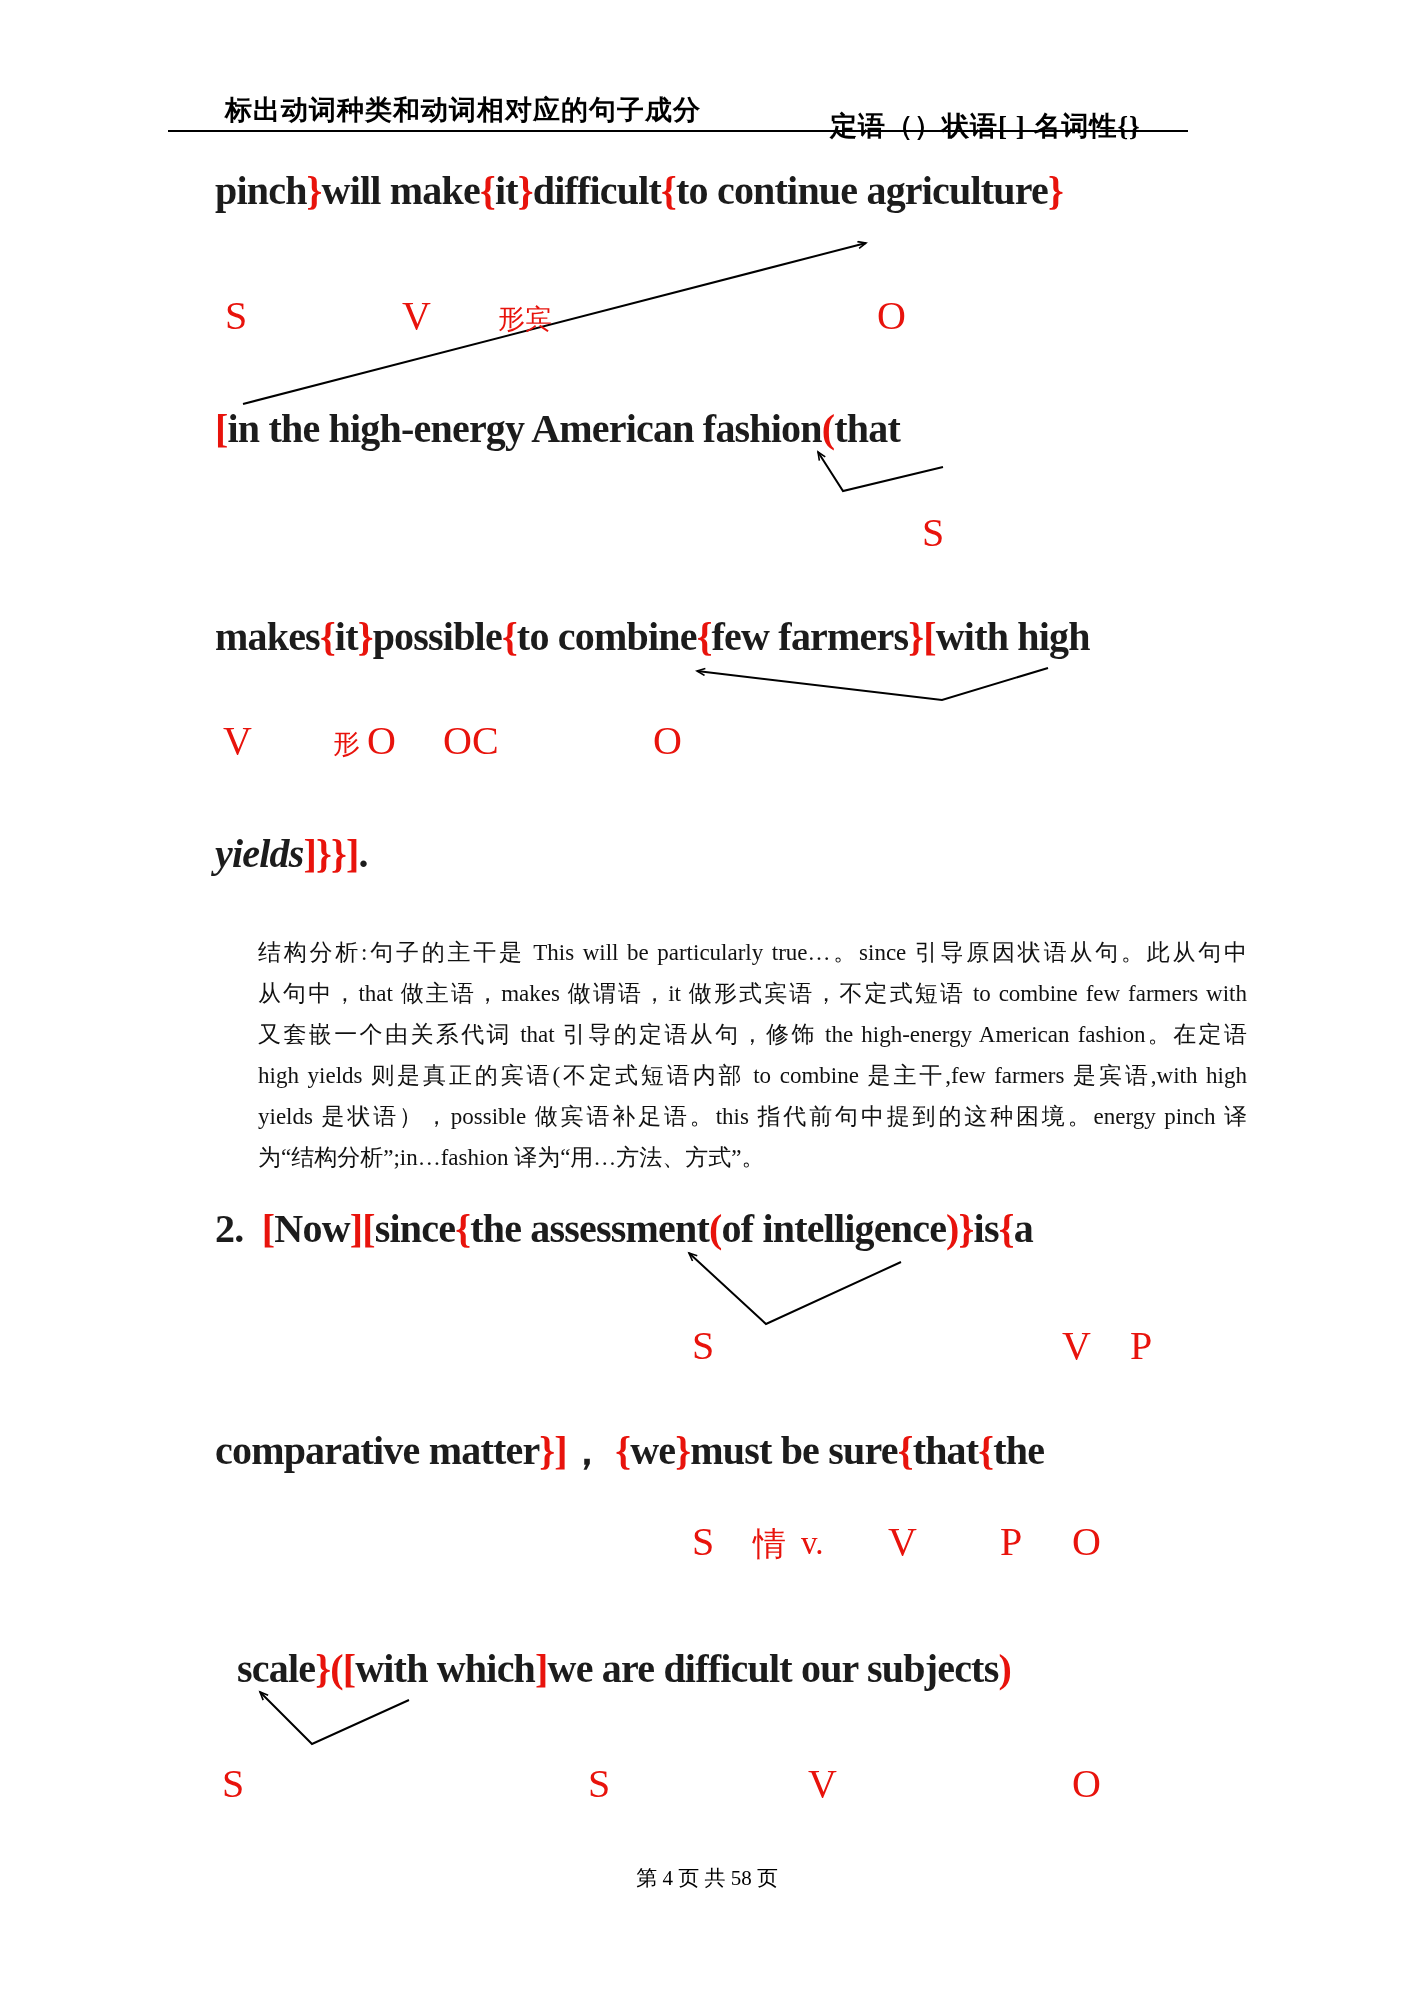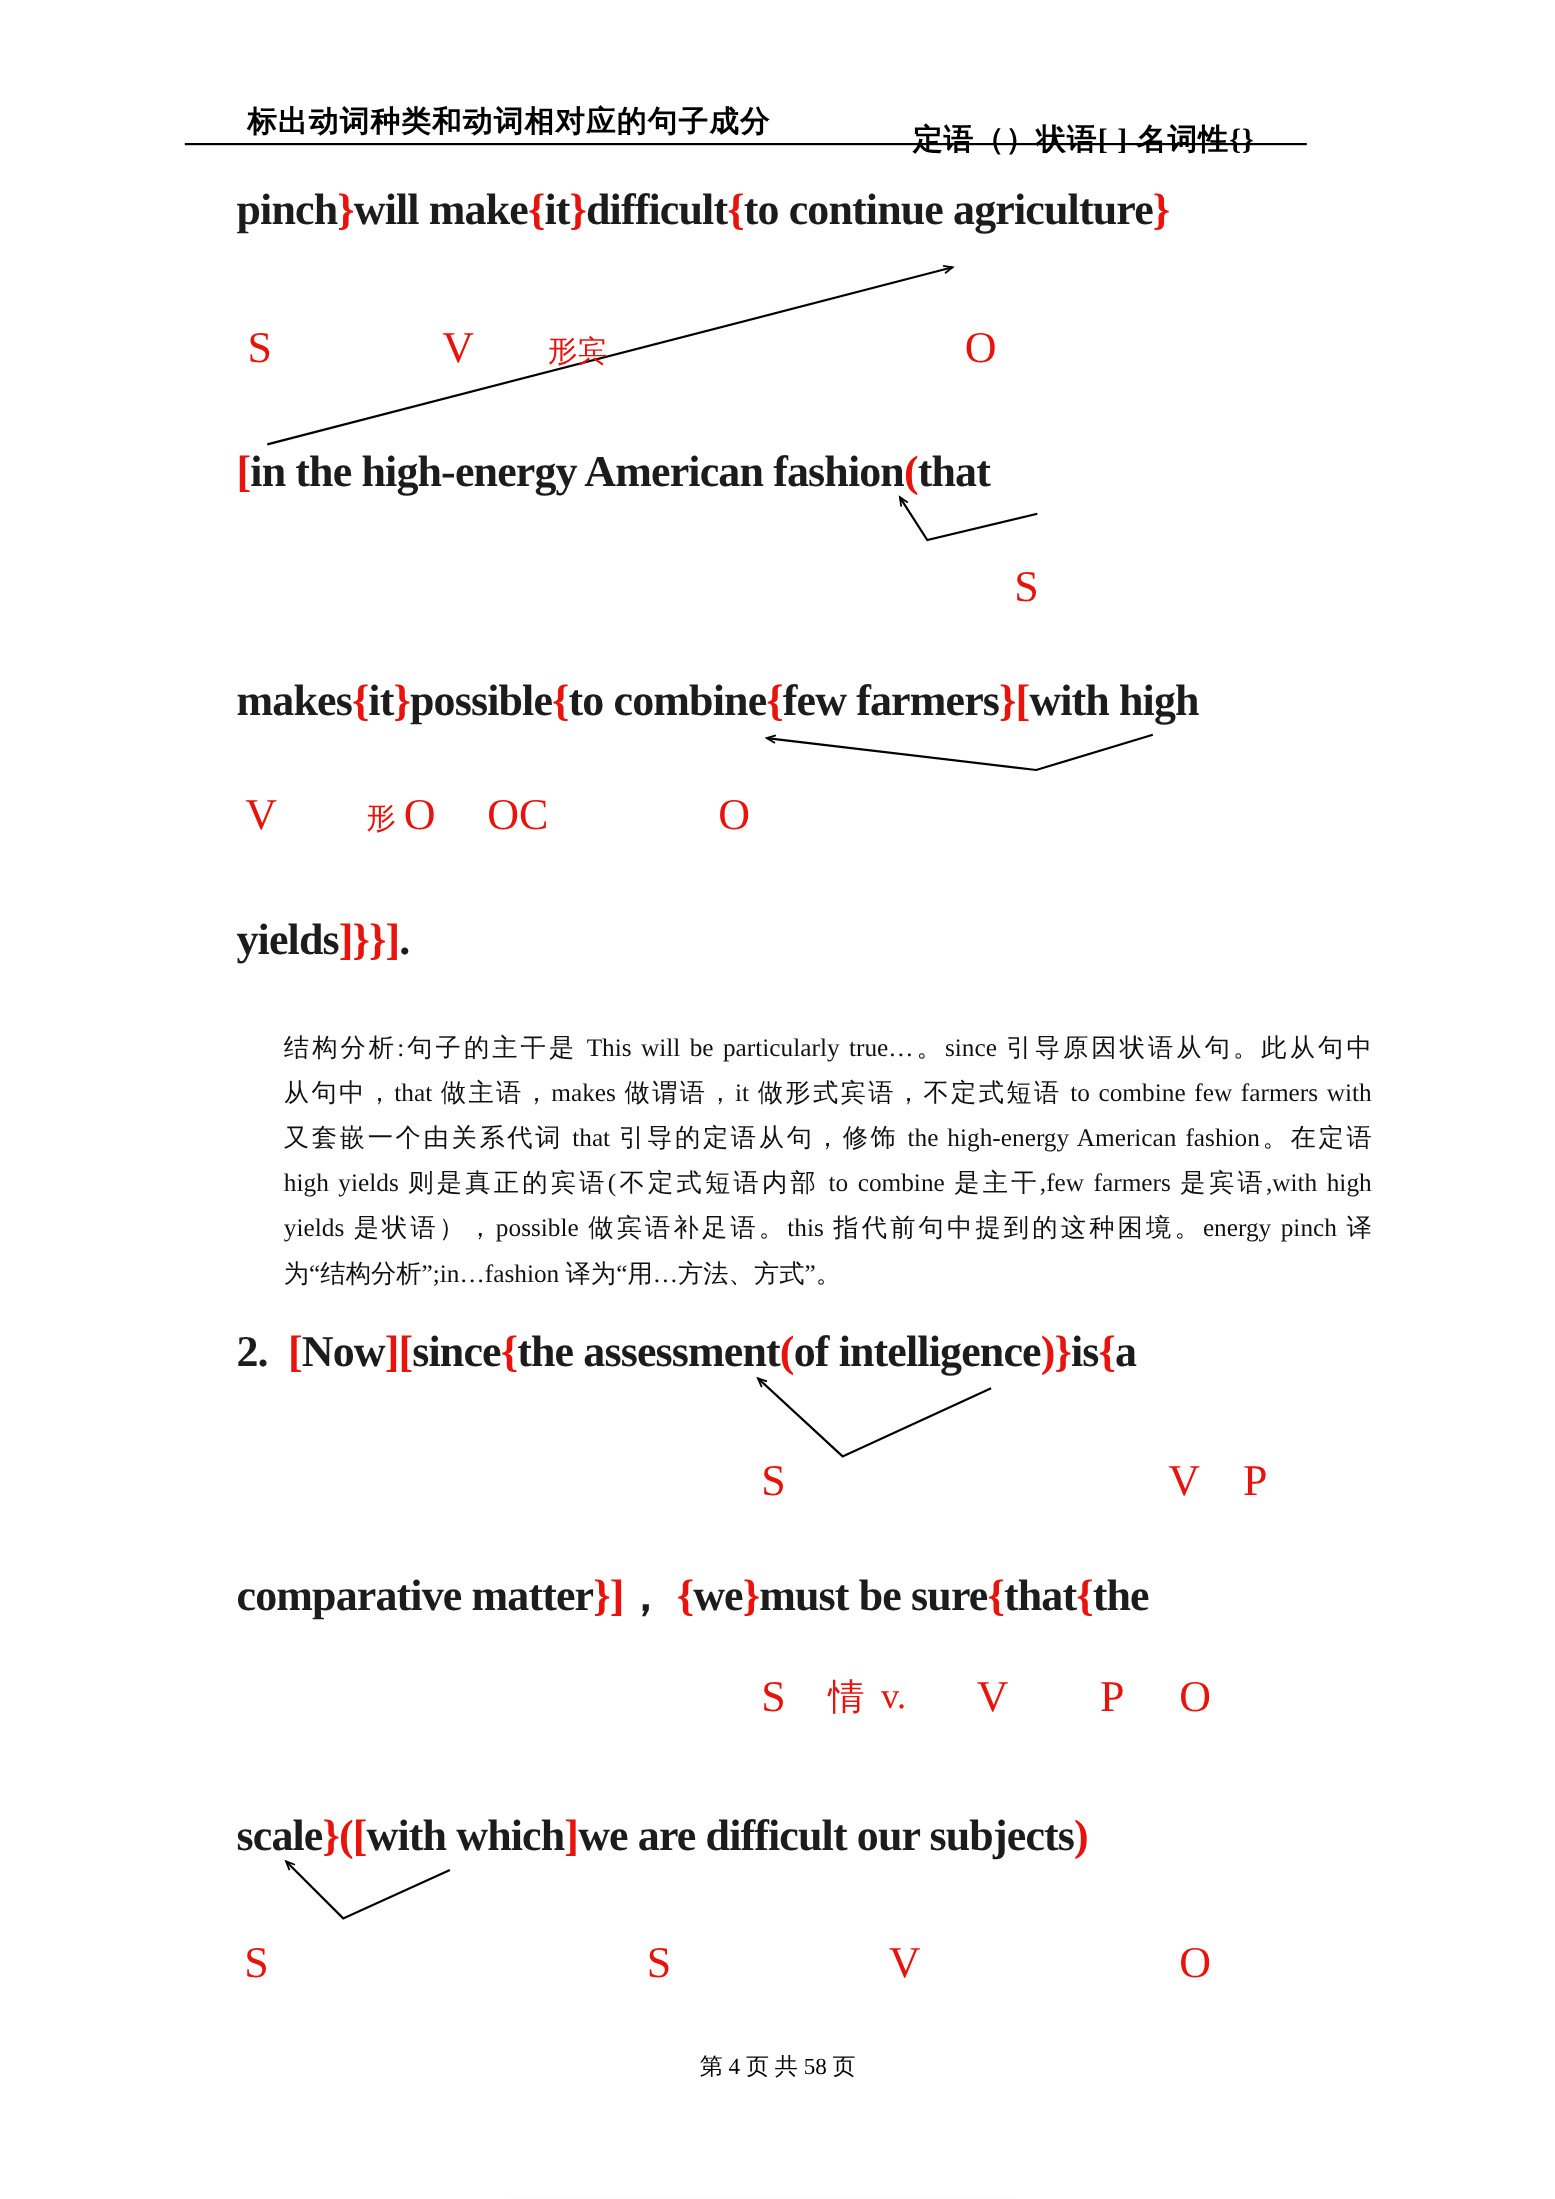--- a/index.html
+++ b/index.html
@@ -75,41 +75,41 @@
       <span class="label-glyph" style="left: 498px; top: 306px; font-size: 27px; color: rgb(232, 19, 12);">形宾</span>
       <span class="label-glyph" style="left: 877px; top: 296px; font-size: 40px; color: rgb(232, 19, 12);">O</span>
       <div class="sentence" style="left: 215px; top: 406px; text-align: center;"><span style="color: rgb(232, 19, 12);">[</span><span style="color: rgb(28, 28, 28);">in the high-energy American fashion</span><span style="color: rgb(232, 19, 12);">(</span><span style="color: rgb(28, 28, 28);">that</span></div>
       <span class="label-glyph" style="left: 922px; top: 513px; font-size: 40px; color: rgb(232, 19, 12);">S</span>
       <div class="sentence" style="left: 215px; top: 614px;"><span style="color: rgb(28, 28, 28);">makes</span><span style="color: rgb(232, 19, 12);">{</span><span style="color: rgb(28, 28, 28);">it</span><span style="color: rgb(232, 19, 12);">}</span><span style="color: rgb(28, 28, 28);">possible</span><span style="color: rgb(232, 19, 12);">{</span><span style="color: rgb(28, 28, 28);">to combine</span><span style="color: rgb(232, 19, 12);">{</span><span style="color: rgb(28, 28, 28);">few farmers</span><span style="color: rgb(232, 19, 12);">}</span><span style="color: rgb(232, 19, 12);">[</span><span style="color: rgb(28, 28, 28);">with high</span></div>
       <span class="label-glyph" style="left: 223px; top: 721px; font-size: 40px; color: rgb(232, 19, 12);">V</span>
       <span class="label-glyph" style="left: 333px; top: 731px; font-size: 27px; color: rgb(232, 19, 12);">形</span>
       <span class="label-glyph" style="left: 367px; top: 721px; font-size: 40px; color: rgb(232, 19, 12);">O</span>
       <span class="label-glyph" style="left: 443px; top: 721px; font-size: 40px; color: rgb(232, 19, 12);">OC</span>
       <span class="label-glyph" style="left: 653px; top: 721px; font-size: 40px; color: rgb(232, 19, 12);">O</span>
-      <div class="sentence" style="left: 215px; top: 831px;"><span style="color: rgb(28, 28, 28);">yields</span><span style="color: rgb(232, 19, 12);">]}}]</span><span style="color: rgb(28, 28, 28);">.</span></div>
+      <div class="sentence" style="left: 215px; top: 831px;"><span style="color: rgb(28, 28, 28); font-style: italic;">yields</span><span style="color: rgb(232, 19, 12);">]}}]</span><span style="color: rgb(28, 28, 28);">.</span></div>
       <div class="para" style="left: 210px; top: 932px; width: 1037px;">
         <div class="pline">结构分析:句子的主干是 This will be particularly true…。since 引导原因状语从句。此从句中</div>
         <div class="pline">从句中，that 做主语，makes 做谓语，it 做形式宾语，不定式短语 to combine few farmers with</div>
         <div class="pline">又套嵌一个由关系代词 that 引导的定语从句，修饰 the high-energy American fashion。在定语</div>
         <div class="pline">high yields 则是真正的宾语(不定式短语内部 to combine 是主干,few farmers 是宾语,with high</div>
         <div class="pline">yields 是状语），possible 做宾语补足语。this 指代前句中提到的这种困境。energy pinch 译</div>
         <div class="pline last">为“结构分析”;in…fashion 译为“用…方法、方式”。</div>
       </div>
       <div class="sentence" style="left: 215px; top: 1206px;"><span style="color: rgb(28, 28, 28);">2.  </span><span style="color: rgb(232, 19, 12);">[</span><span style="color: rgb(28, 28, 28);">Now</span><span style="color: rgb(232, 19, 12);">][</span><span style="color: rgb(28, 28, 28);">since</span><span style="color: rgb(232, 19, 12);">{</span><span style="color: rgb(28, 28, 28);">the assessment</span><span style="color: rgb(232, 19, 12);">(</span><span style="color: rgb(28, 28, 28);">of intelligence</span><span style="color: rgb(232, 19, 12);">)}</span><span style="color: rgb(28, 28, 28);">is</span><span style="color: rgb(232, 19, 12);">{</span><span style="color: rgb(28, 28, 28);">a</span></div>
       <span class="label-glyph" style="left: 692px; top: 1326px; font-size: 40px; color: rgb(232, 19, 12);">S</span>
       <span class="label-glyph" style="left: 1062px; top: 1326px; font-size: 40px; color: rgb(232, 19, 12);">V</span>
       <span class="label-glyph" style="left: 1130px; top: 1326px; font-size: 40px; color: rgb(232, 19, 12);">P</span>
       <div class="sentence" style="left: 215px; top: 1428px;"><span style="color: rgb(28, 28, 28);">comparative matter</span><span style="color: rgb(232, 19, 12);">}]</span><span style="color: rgb(28, 28, 28);">， </span><span style="color: rgb(232, 19, 12);">{</span><span style="color: rgb(28, 28, 28);">we</span><span style="color: rgb(232, 19, 12);">}</span><span style="color: rgb(28, 28, 28);">must be sure</span><span style="color: rgb(232, 19, 12);">{</span><span style="color: rgb(28, 28, 28);">that</span><span style="color: rgb(232, 19, 12);">{</span><span style="color: rgb(28, 28, 28);">the</span></div>
       <span class="label-glyph" style="left: 692px; top: 1522px; font-size: 40px; color: rgb(232, 19, 12);">S</span>
       <span class="label-glyph" style="left: 753px; top: 1528px; font-size: 33px; color: rgb(232, 19, 12);">情</span>
       <span class="label-glyph" style="left: 801px; top: 1527px; font-size: 33px; color: rgb(232, 19, 12);">v.</span>
       <span class="label-glyph" style="left: 888px; top: 1522px; font-size: 40px; color: rgb(232, 19, 12);">V</span>
       <span class="label-glyph" style="left: 1000px; top: 1522px; font-size: 40px; color: rgb(232, 19, 12);">P</span>
       <span class="label-glyph" style="left: 1072px; top: 1522px; font-size: 40px; color: rgb(232, 19, 12);">O</span>
-      <div class="sentence" style="left: 215px; top: 1646px;"><span style="color: rgb(28, 28, 28);">scale</span><span style="color: rgb(232, 19, 12);">}([</span><span style="color: rgb(28, 28, 28);">with which</span><span style="color: rgb(232, 19, 12);">]</span><span style="color: rgb(28, 28, 28);">we are difficult our subjects</span><span style="color: rgb(232, 19, 12);">)</span></div>
+      <div class="sentence" style="left: 215px; top: 1646px;"><span style="color: rgb(28, 28, 28); margin-left: 22px;">scale</span><span style="color: rgb(232, 19, 12);">}([</span><span style="color: rgb(28, 28, 28);">with which</span><span style="color: rgb(232, 19, 12);">]</span><span style="color: rgb(28, 28, 28);">we are difficult our subjects</span><span style="color: rgb(232, 19, 12);">)</span></div>
       <span class="label-glyph" style="left: 222px; top: 1764px; font-size: 40px; color: rgb(232, 19, 12);">S</span>
       <span class="label-glyph" style="left: 588px; top: 1764px; font-size: 40px; color: rgb(232, 19, 12);">S</span>
       <span class="label-glyph" style="left: 808px; top: 1764px; font-size: 40px; color: rgb(232, 19, 12);">V</span>
       <span class="label-glyph" style="left: 1072px; top: 1764px; font-size: 40px; color: rgb(232, 19, 12);">O</span>
     </div>
 
   <div class="footer">第 4 页 共 58 页</div>
 </div>
 
 </body></html>

